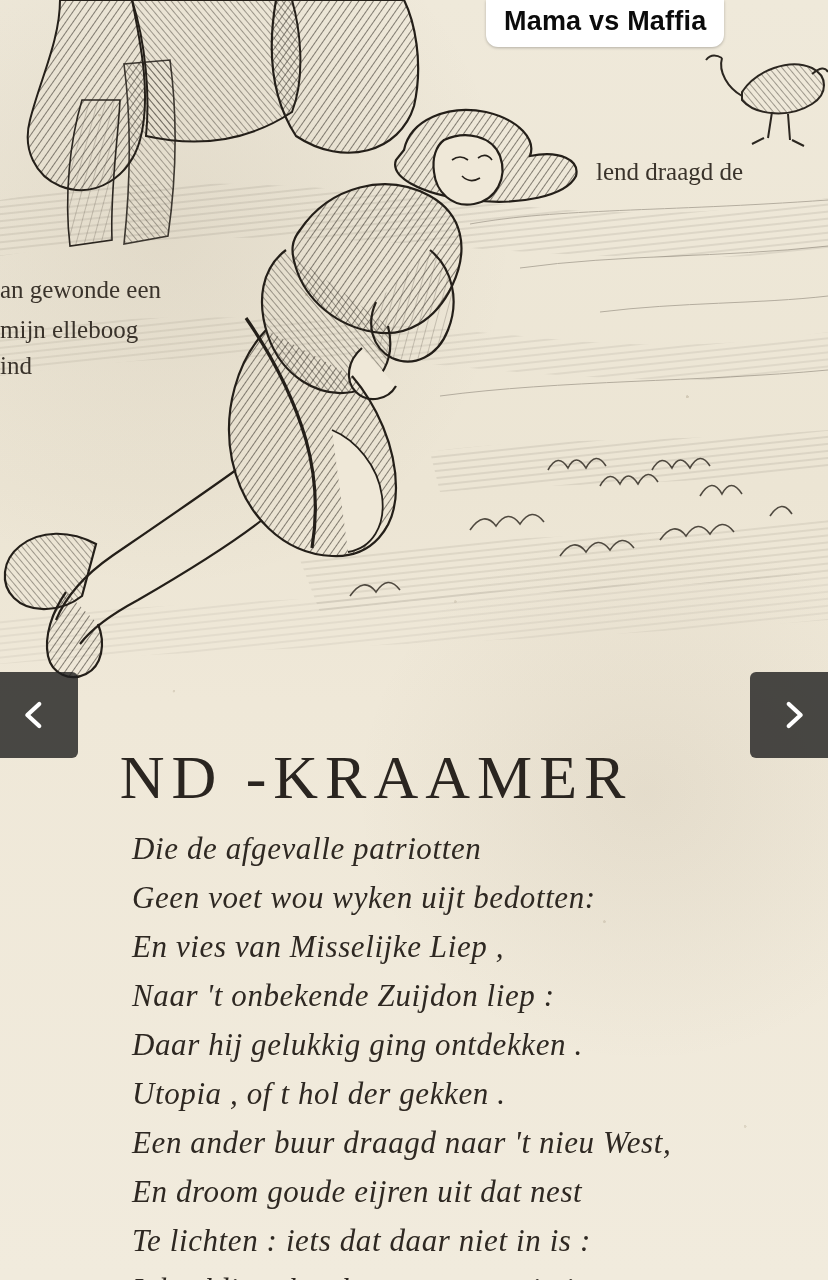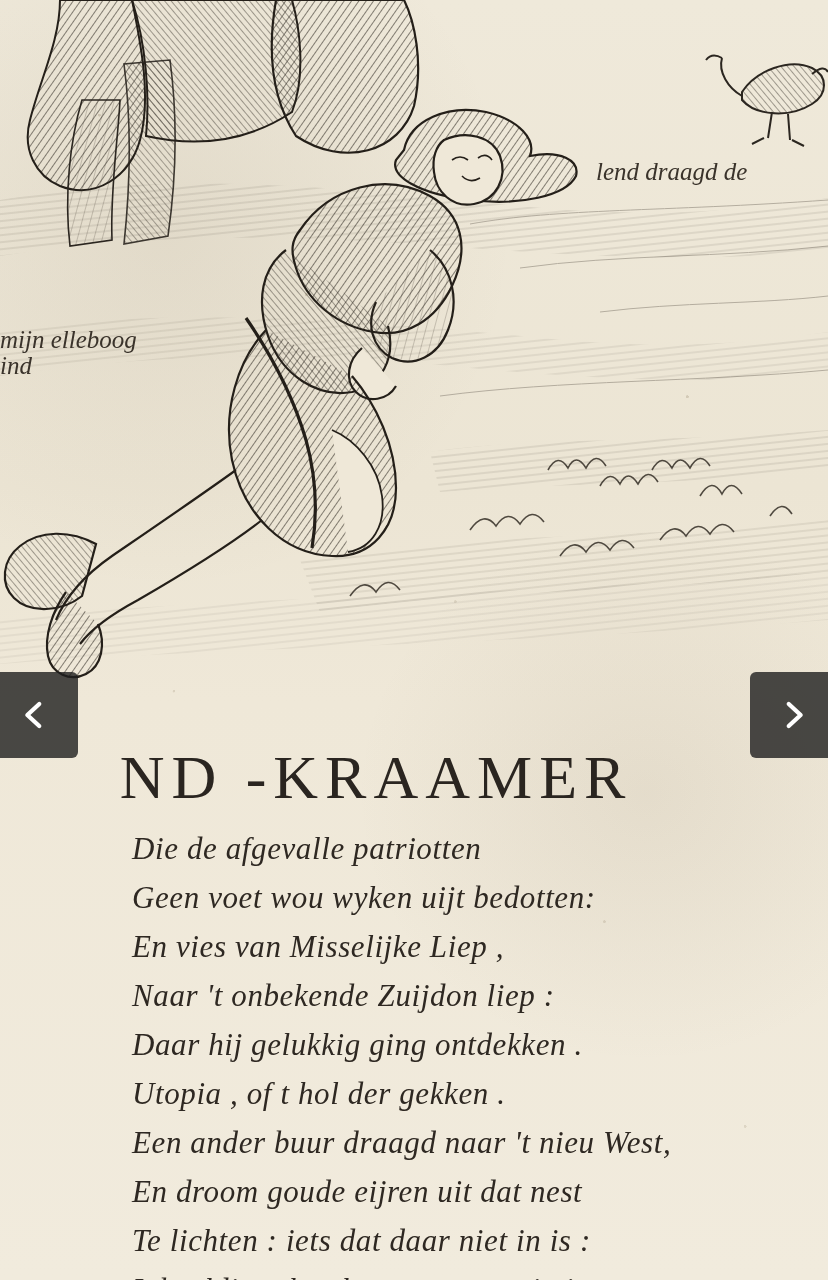--- a/index.html
+++ b/index.html
@@ -108,21 +108,20 @@
     font-style: italic;
     font-size: 31px;
     line-height: 49px;
     color: #2e2822;
     letter-spacing: 0.6px;
   }
   .verse div { white-space: nowrap; }
   .margin-note {
     position: absolute;
     font-family: "Liberation Serif", serif;
-    font-style: italic;
     font-size: 25px;
     color: #3a332b;
     white-space: nowrap;
     text-align: center;
   }
   .mn-left-1 { left: 0px; top: 272px; }
   .mn-left-2 { left: 0px; top: 308px; }
   .mn-left-3 { left: 0px; top: 356px; }
   .mn-right-1 { left: 596px; top: 158px; }
 </style>
@@ -232,24 +231,26 @@
       <div>Daar hij gelukkig ging ontdekken .</div>
       <div>Utopia , of t hol der gekken .</div>
       <div>Een ander buur draagd naar 't nieu West,</div>
       <div>En droom goude eijren uit dat nest</div>
       <div>Te lichten : iets dat daar niet in is :</div>
       <div>Inbeelding thas het groots gewin is</div>
     </div>
 
   </div>
 
-  <div class="margin-note mn-left-2" style="top:316px;margin-top:10px;">mijn elleboog</div>
+  <div class="margin-note mn-left-1" style="top:276px;">an gewonde een</div>
+  <div class="margin-note mn-left-2" style="top:316px;">mijn elleboog</div>
   <div class="margin-note mn-left-3" style="top:352px;">ind</div>
   <div class="margin-note mn-right-1" style="top:158px;">lend draagd de</div>
 
+  <div class="title-pill">Mama vs Maffia</div>
 
   <div class="nav-btn nav-prev">
     <svg viewBox="0 0 40 40">
       <polyline class="chev" points="25,7 11,20 25,33"></polyline>
     </svg>
   </div>
   <div class="nav-btn nav-next">
     <svg viewBox="0 0 40 40">
       <polyline class="chev" points="15,7 29,20 15,33"></polyline>
     </svg>

